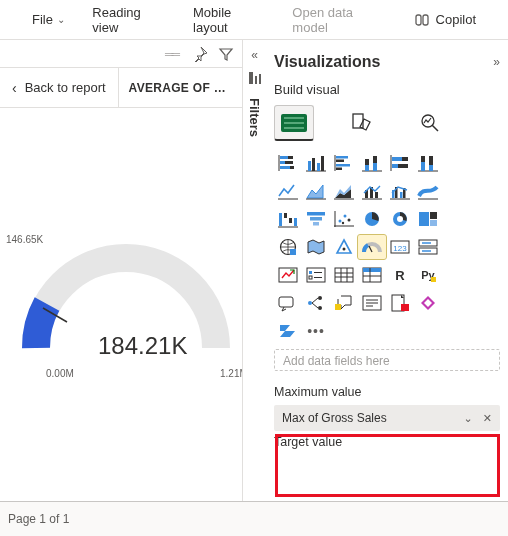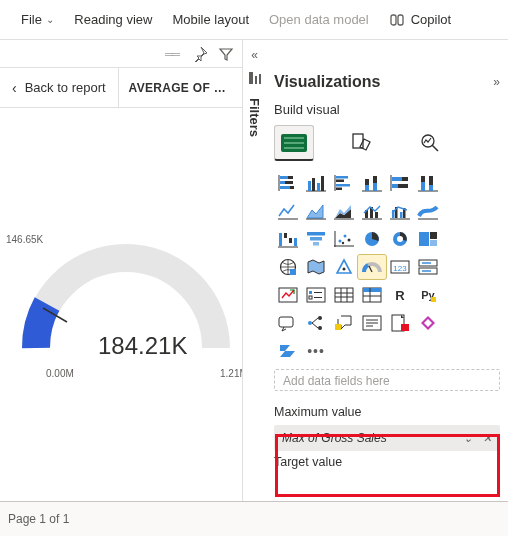--- a/index.html
+++ b/index.html
@@ -12,21 +12,22 @@
     width: 508px;
     height: 536px;
     overflow: hidden;
     position: relative;
   }
   .topbar {
     display: flex;
     align-items: flex-start;
     height: 40px;
     border-bottom: 1px solid #e1dfdd;
-    padding: 0 11px;
+    padding: 0 22px;
+    gap: 7px;
   }
   .topbar .item {
     padding: 0 10px;
     height: 100%;
     display: flex;
     align-items: center;
     color: #323130;
     cursor: pointer;
   }
   .topbar .item.disabled { color: #a19f9d; cursor: default; }
@@ -123,21 +124,20 @@
     position: relative;
     padding: 8px 8px 0 8px;
     background: #fff;
     overflow: hidden;
   }
   .pane-head {
     display: flex;
     align-items: center;
     justify-content: space-between;
     height: 28px;
-    margin-top: 20px;
   }
   .pane-title { font-size: 16px; font-weight: 600; }
   .build-label { font-size: 13px; margin-top: 6px; color: #323130; }
 
   .build-tabs {
     display: flex;
     gap: 28px;
     padding: 4px 0 0 0;
     margin-top: 4px;
   }
@@ -189,21 +189,20 @@
   .field-chip {
     margin-top: 6px;
     background: #edebe9;
     height: 26px;
     display: flex;
     align-items: center;
     padding: 0 6px 0 8px;
     font-size: 12px;
     border-radius: 2px;
     gap: 6px;
-    font-style: italic;
   }
   .field-chip .name { flex: 1; white-space: nowrap; overflow: hidden; }
   .field-chip .act { color: #605e5c; cursor: pointer; font-size: 11px; padding: 0 2px; }
 
   .highlight {
     position: absolute;
     border: 3px solid #e81123;
     left: 275px;
     top: 434px;
     width: 225px;

